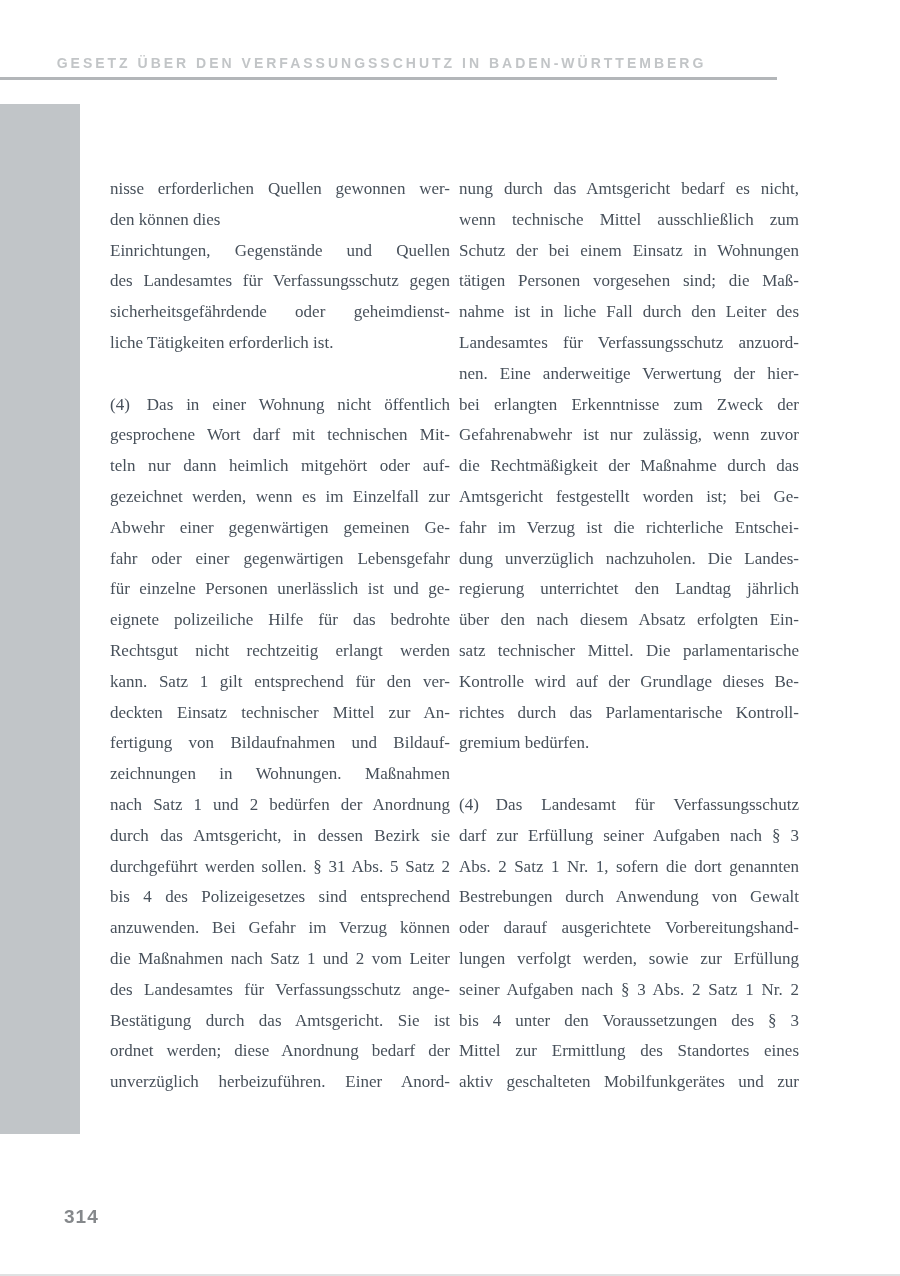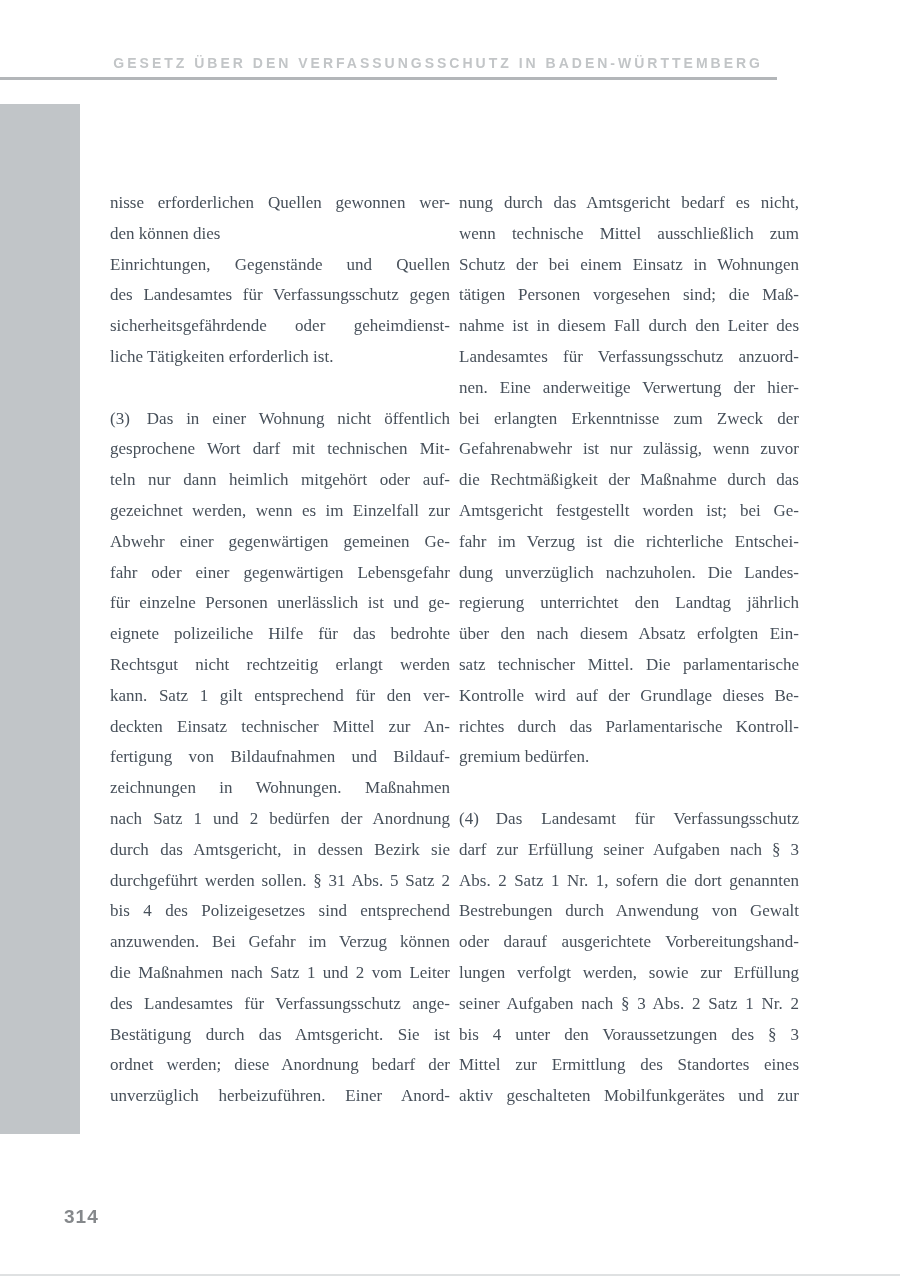--- a/index.html
+++ b/index.html
@@ -19,21 +19,21 @@
     background: var(--page-bg);
     overflow: hidden;
     font-family: "Liberation Serif", "DejaVu Serif", serif;
   }
   .running-header {
     position: absolute;
     left: 0; top: 50px;
     width: 777px;
     height: 26px;
     line-height: 26px;
-    text-align: right;
+    text-align: center;
     padding-right: 14px;
     font-family: "Liberation Sans", "DejaVu Sans", sans-serif;
     font-weight: bold;
     font-size: 14px;
     letter-spacing: 3px;
     color: var(--header-text);
     white-space: nowrap;
   }
   .header-rule {
     position: absolute;
@@ -44,21 +44,21 @@
   }
   .sidebar-bar {
     position: absolute;
     left: 0; top: 104px;
     width: 80px;
     height: 1030px;
     background: var(--sidebar);
   }
   .column {
     position: absolute;
-    top: 188px;
+    top: 174px;
     width: 340px;
     color: var(--body-text);
     font-size: 17px;
   }
   .column.left  { left: 110px; }
   .column.right { left: 459px; }
   .line {
     height: 30.8px;
     line-height: 30.8px;
     text-align: justify;
@@ -94,21 +94,21 @@
   <div class="sidebar-bar"></div>
 
   <div class="column left">
       <div class="line">nisse erforderlichen Quellen gewonnen wer-</div>
       <div class="line endline">den können dies</div>
       <div class="line">Einrichtungen, Gegenstände und Quellen</div>
       <div class="line">des Landesamtes für Verfassungsschutz gegen</div>
       <div class="line">sicherheitsgefährdende oder geheimdienst-</div>
       <div class="line endline">liche Tätigkeiten erforderlich ist.</div>
       <div class="line blank"></div>
-      <div class="line">(3) Das in einer Wohnung nicht öffentlich</div>
+      <div class="line">(4) Das in einer Wohnung nicht öffentlich</div>
       <div class="line">gesprochene Wort darf mit technischen Mit-</div>
       <div class="line">teln nur dann heimlich mitgehört oder auf-</div>
       <div class="line">gezeichnet werden, wenn es im Einzelfall zur</div>
       <div class="line">Abwehr einer gegenwärtigen gemeinen Ge-</div>
       <div class="line">fahr oder einer gegenwärtigen Lebensgefahr</div>
       <div class="line">für einzelne Personen unerlässlich ist und ge-</div>
       <div class="line">eignete polizeiliche Hilfe für das bedrohte</div>
       <div class="line">Rechtsgut nicht rechtzeitig erlangt werden</div>
       <div class="line">kann. Satz 1 gilt entsprechend für den ver-</div>
       <div class="line">deckten Einsatz technischer Mittel zur An-</div>
@@ -123,21 +123,21 @@
       <div class="line">des Landesamtes für Verfassungsschutz ange-</div>
       <div class="line">Bestätigung durch das Amtsgericht. Sie ist</div>
       <div class="line">ordnet werden; diese Anordnung bedarf der</div>
       <div class="line">unverzüglich herbeizuführen. Einer Anord-</div>
     </div>
   <div class="column right">
       <div class="line">nung durch das Amtsgericht bedarf es nicht,</div>
       <div class="line">wenn technische Mittel ausschließlich zum</div>
       <div class="line">Schutz der bei einem Einsatz in Wohnungen</div>
       <div class="line">tätigen Personen vorgesehen sind; die Maß-</div>
-      <div class="line">nahme ist in diesem Fall durch den Leiter des</div>
+      <div class="line">nahme ist in liche Fall durch den Leiter des</div>
       <div class="line">Landesamtes für Verfassungsschutz anzuord-</div>
       <div class="line">nen. Eine anderweitige Verwertung der hier-</div>
       <div class="line">bei erlangten Erkenntnisse zum Zweck der</div>
       <div class="line">Gefahrenabwehr ist nur zulässig, wenn zuvor</div>
       <div class="line">die Rechtmäßigkeit der Maßnahme durch das</div>
       <div class="line">Amtsgericht festgestellt worden ist; bei Ge-</div>
       <div class="line">fahr im Verzug ist die richterliche Entschei-</div>
       <div class="line">dung unverzüglich nachzuholen. Die Landes-</div>
       <div class="line">regierung unterrichtet den Landtag jährlich</div>
       <div class="line">über den nach diesem Absatz erfolgten Ein-</div>

